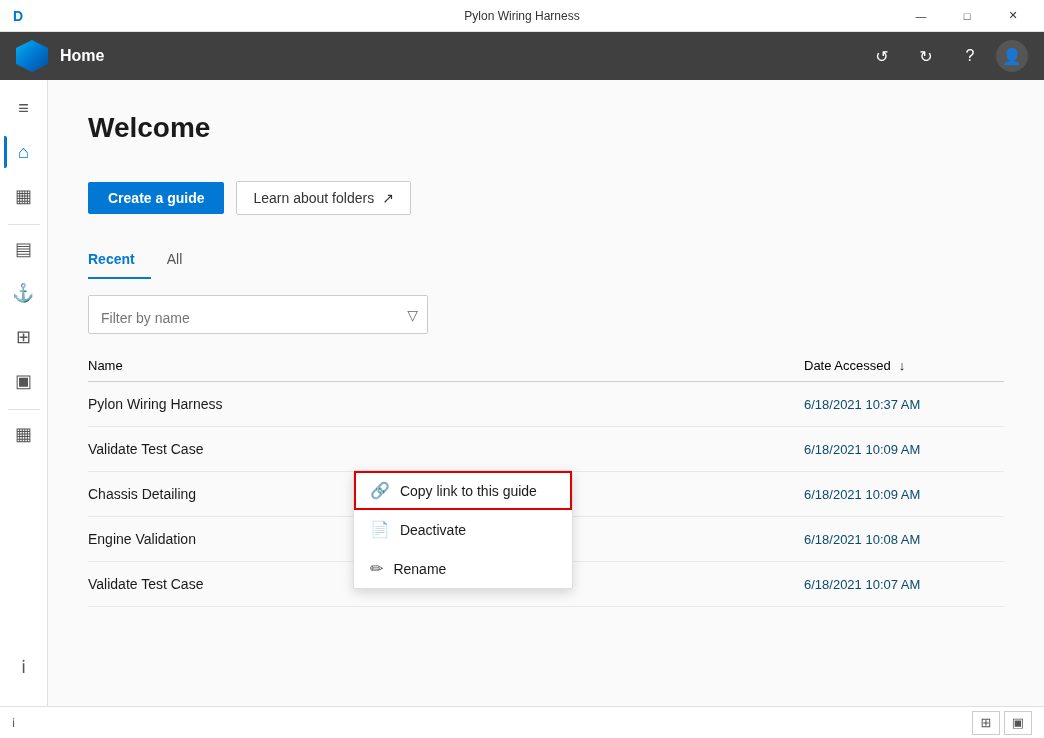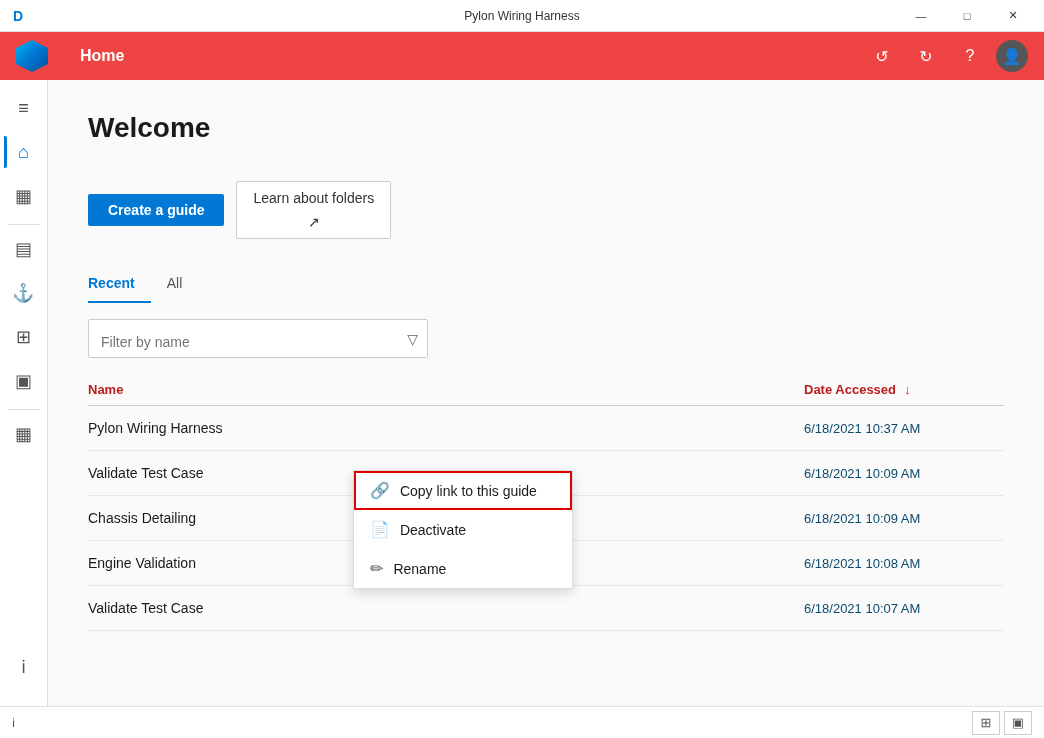--- a/index.html
+++ b/index.html
@@ -19,27 +19,26 @@
     .titlebar-app-name { font-size: 12px; color: #333; flex: 1; }
     .titlebar-title { font-size: 12px; color: #333; position: absolute; left: 50%; transform: translateX(-50%); }
     .titlebar-controls { display: flex; gap: 0; margin-left: auto; }
     .titlebar-btn {
       width: 46px; height: 32px; border: none; background: transparent; cursor: pointer;
       display: flex; align-items: center; justify-content: center; font-size: 11px; color: #333;
     }
 
     
     .navbar {
-      background: #ef4444;
+      background: #404040;
       height: 48px;
       display: flex;
       align-items: center;
       padding: 0 16px;
       flex-shrink: 0;
-      gap: 20px;
     }
     .navbar-logo {
       width: 32px; height: 32px; margin-right: 12px;
       background: linear-gradient(135deg, #00b4f0 0%, #0078d4 50%, #004e9a 100%);
       clip-path: polygon(50% 0%, 100% 25%, 100% 75%, 50% 100%, 0% 75%, 0% 25%);
     }
     .navbar-title { color: white; font-size: 16px; font-weight: 600; flex: 1; }
     .navbar-actions { display: flex; align-items: center; gap: 8px; }
     .navbar-action-btn {
       background: transparent; border: none; color: white; cursor: pointer;
@@ -94,21 +93,21 @@
       position: relative;
     }
     .welcome-title { font-size: 28px; font-weight: 600; color: #1a1a1a; margin-bottom: 37px; }
     .action-buttons { display: flex; gap: 12px; margin-bottom: 28px; align-items: center; }
     .btn-primary {
       background: #0078d4; color: white; border: none; padding: 8px 20px;
       font-size: 14px; font-weight: 600; cursor: pointer; border-radius: 2px;
     }
     .btn-secondary {
       background: white; color: #333; border: 1px solid #ccc; padding: 8px 16px;
-      font-size: 14px; cursor: pointer; border-radius: 2px; display: flex; align-items: center; gap: 8px; flex-direction: column;
+      font-size: 14px; cursor: pointer; border-radius: 2px; display: flex; align-items: center; gap: 8px;
     }
 
     
     .tabs { display: flex; gap: 0; margin-bottom: 16px; }
     .tab {
       padding: 8px 16px 10px; font-size: 14px; cursor: pointer; color: #555;
       border-bottom: 2px solid transparent; font-weight: 400;
     }
     .tab.active { color: #0078d4; border-bottom: 2px solid #0078d4; font-weight: 600; }
     .tab:first-child { padding-left: 0; }
@@ -121,21 +120,21 @@
       border-radius: 2px; font-size: 14px; outline: none; background: white;
     }
     .filter-icon {
       position: absolute; right: 10px; top: 50%; transform: translateY(-50%);
       color: #666; font-size: 14px; pointer-events: none;
     }
 
     
     .table-header {
       display: flex; align-items: center; padding: 8px 0;
-      border-bottom: 1px solid #ccc; font-size: 13px; font-weight: 700; color: #b91c1c;
+      border-bottom: 1px solid #ccc; font-size: 13px; font-weight: 400; color: #000000;
     }
     .col-name { flex: 1; }
     .col-date { width: 200px; text-align: left; display: flex; align-items: center; gap: 8px; }
     .table-row {
       display: flex; align-items: center; padding: 14px 0;
       border-bottom: 1px solid #e8e8e8; font-size: 14px; color: #1a1a1a; cursor: pointer;
     }
     .row-name { flex: 1; }
     .row-date { width: 200px; color: #0c4a6e; font-size: 13px; }
 

